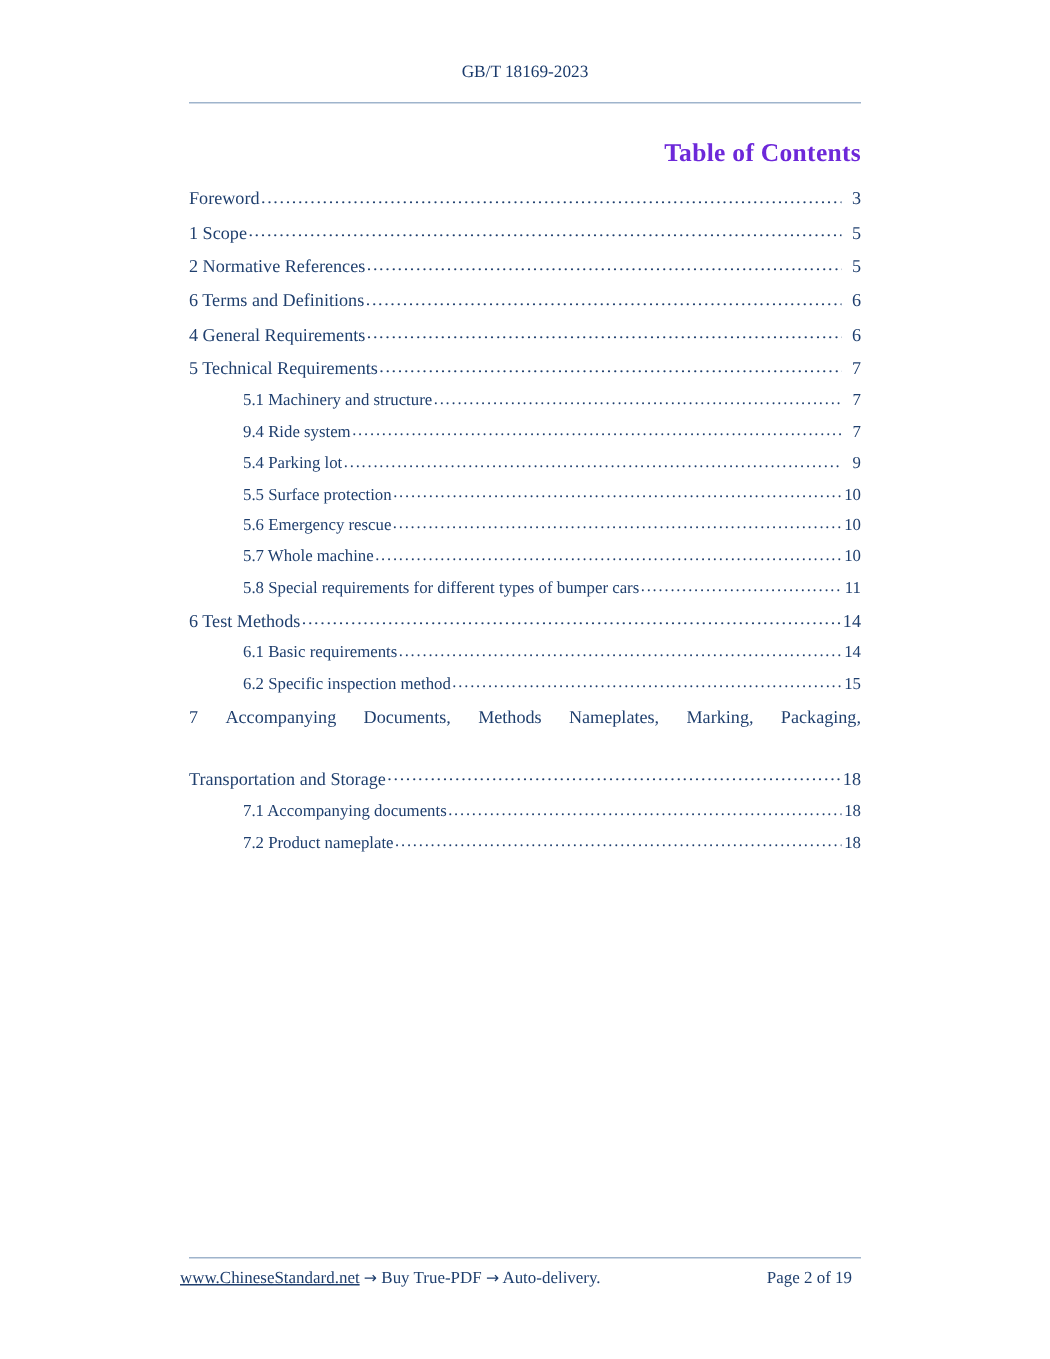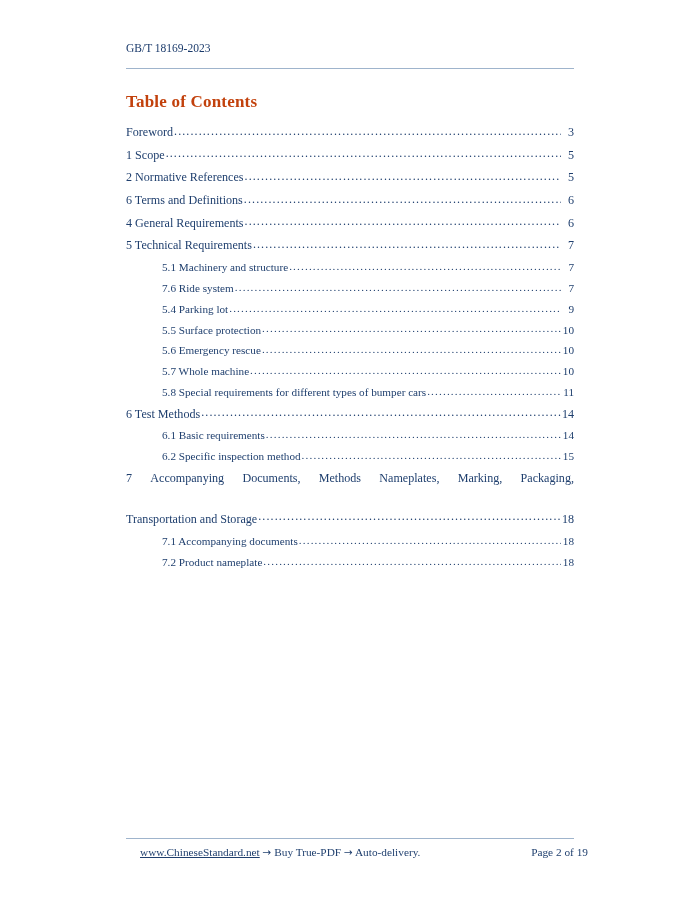--- a/index.html
+++ b/index.html
@@ -19,41 +19,42 @@
     width: 700px;
     height: 906px;
     box-sizing: border-box;
     padding: 0;
   }
   .header {
     position: absolute;
     top: 42px;
     left: 126px;
     width: 448px;
+    text-align: center;
     font-size: 11.5px;
     color: #1a3a6b;
     font-family: "Liberation Serif", serif;
   }
   .header-rule {
     position: absolute;
     top: 68px;
     left: 126px;
     width: 448px;
     height: 1px;
     background: #9fb4cc;
   }
   .title {
     position: absolute;
     top: 92px;
     left: 126px;
     width: 448px;
-    text-align: left;
+    text-align: right;
     font-size: 17px;
     font-weight: bold;
-    color: #c2410c;
+    color: #6d28d9;
     letter-spacing: 0.2px;
   }
   .toc {
     position: absolute;
     top: 126px;
     left: 126px;
     width: 448px;
   }
   .toc-row {
     display: flex;
@@ -123,21 +124,21 @@
     position: absolute;
     top: 838px;
     left: 126px;
     width: 448px;
     height: 1px;
     background: #9fb4cc;
   }
   .footer {
     position: absolute;
     top: 846px;
-    left: 140px;
+    left: 120px;
     width: 448px;
     font-size: 11.3px;
     color: #1f3f6e;
     display: flex;
     justify-content: space-between;
     align-items: center;
   }
   .footer-left {
     color: #1f3f6e;
   }
@@ -206,21 +207,21 @@
       <span class="toc-page">7</span>
     </div>
 
     <div class="toc-row level2">
       <span class="toc-label">5.1 Machinery and structure</span>
       <span class="toc-dots"></span>
       <span class="toc-page">7</span>
     </div>
 
     <div class="toc-row level2">
-      <span class="toc-label">7.6 Ride system</span>
+      <span class="toc-label">9.4 Ride system</span>
       <span class="toc-dots"></span>
       <span class="toc-page">7</span>
     </div>
 
 
     <div class="toc-row level2">
       <span class="toc-label">5.4 Parking lot</span>
       <span class="toc-dots"></span>
       <span class="toc-page">9</span>
     </div>

